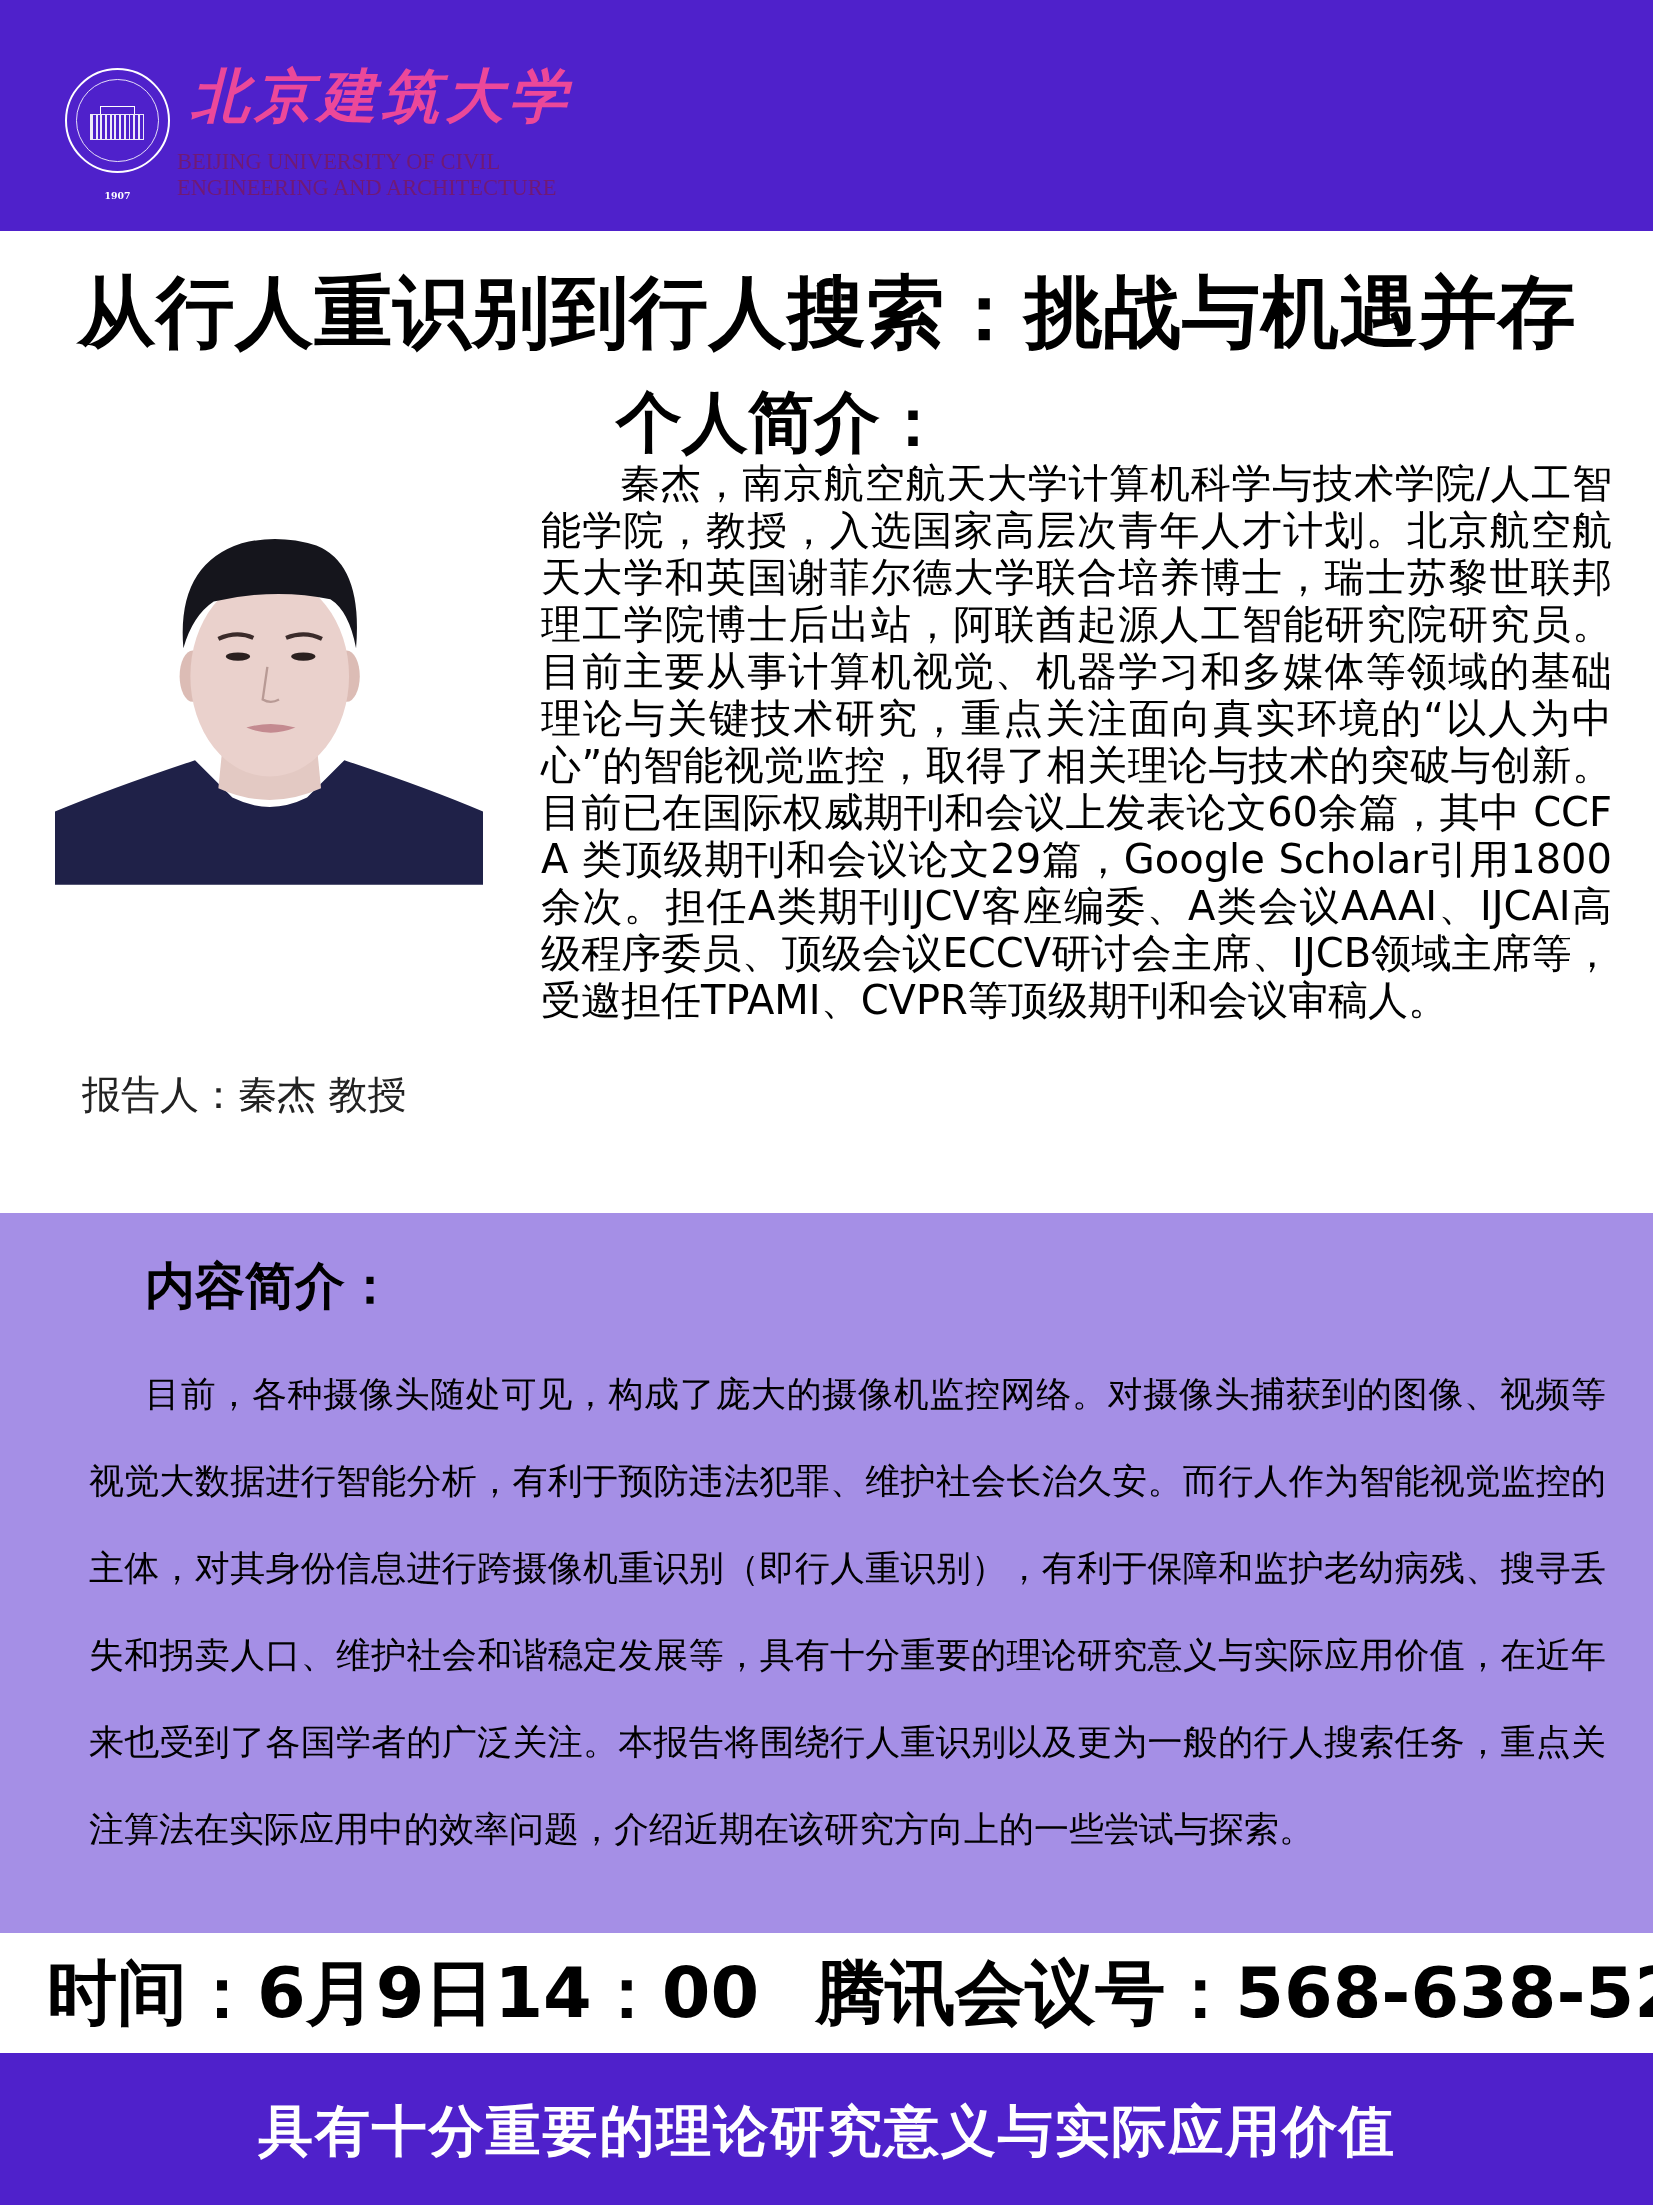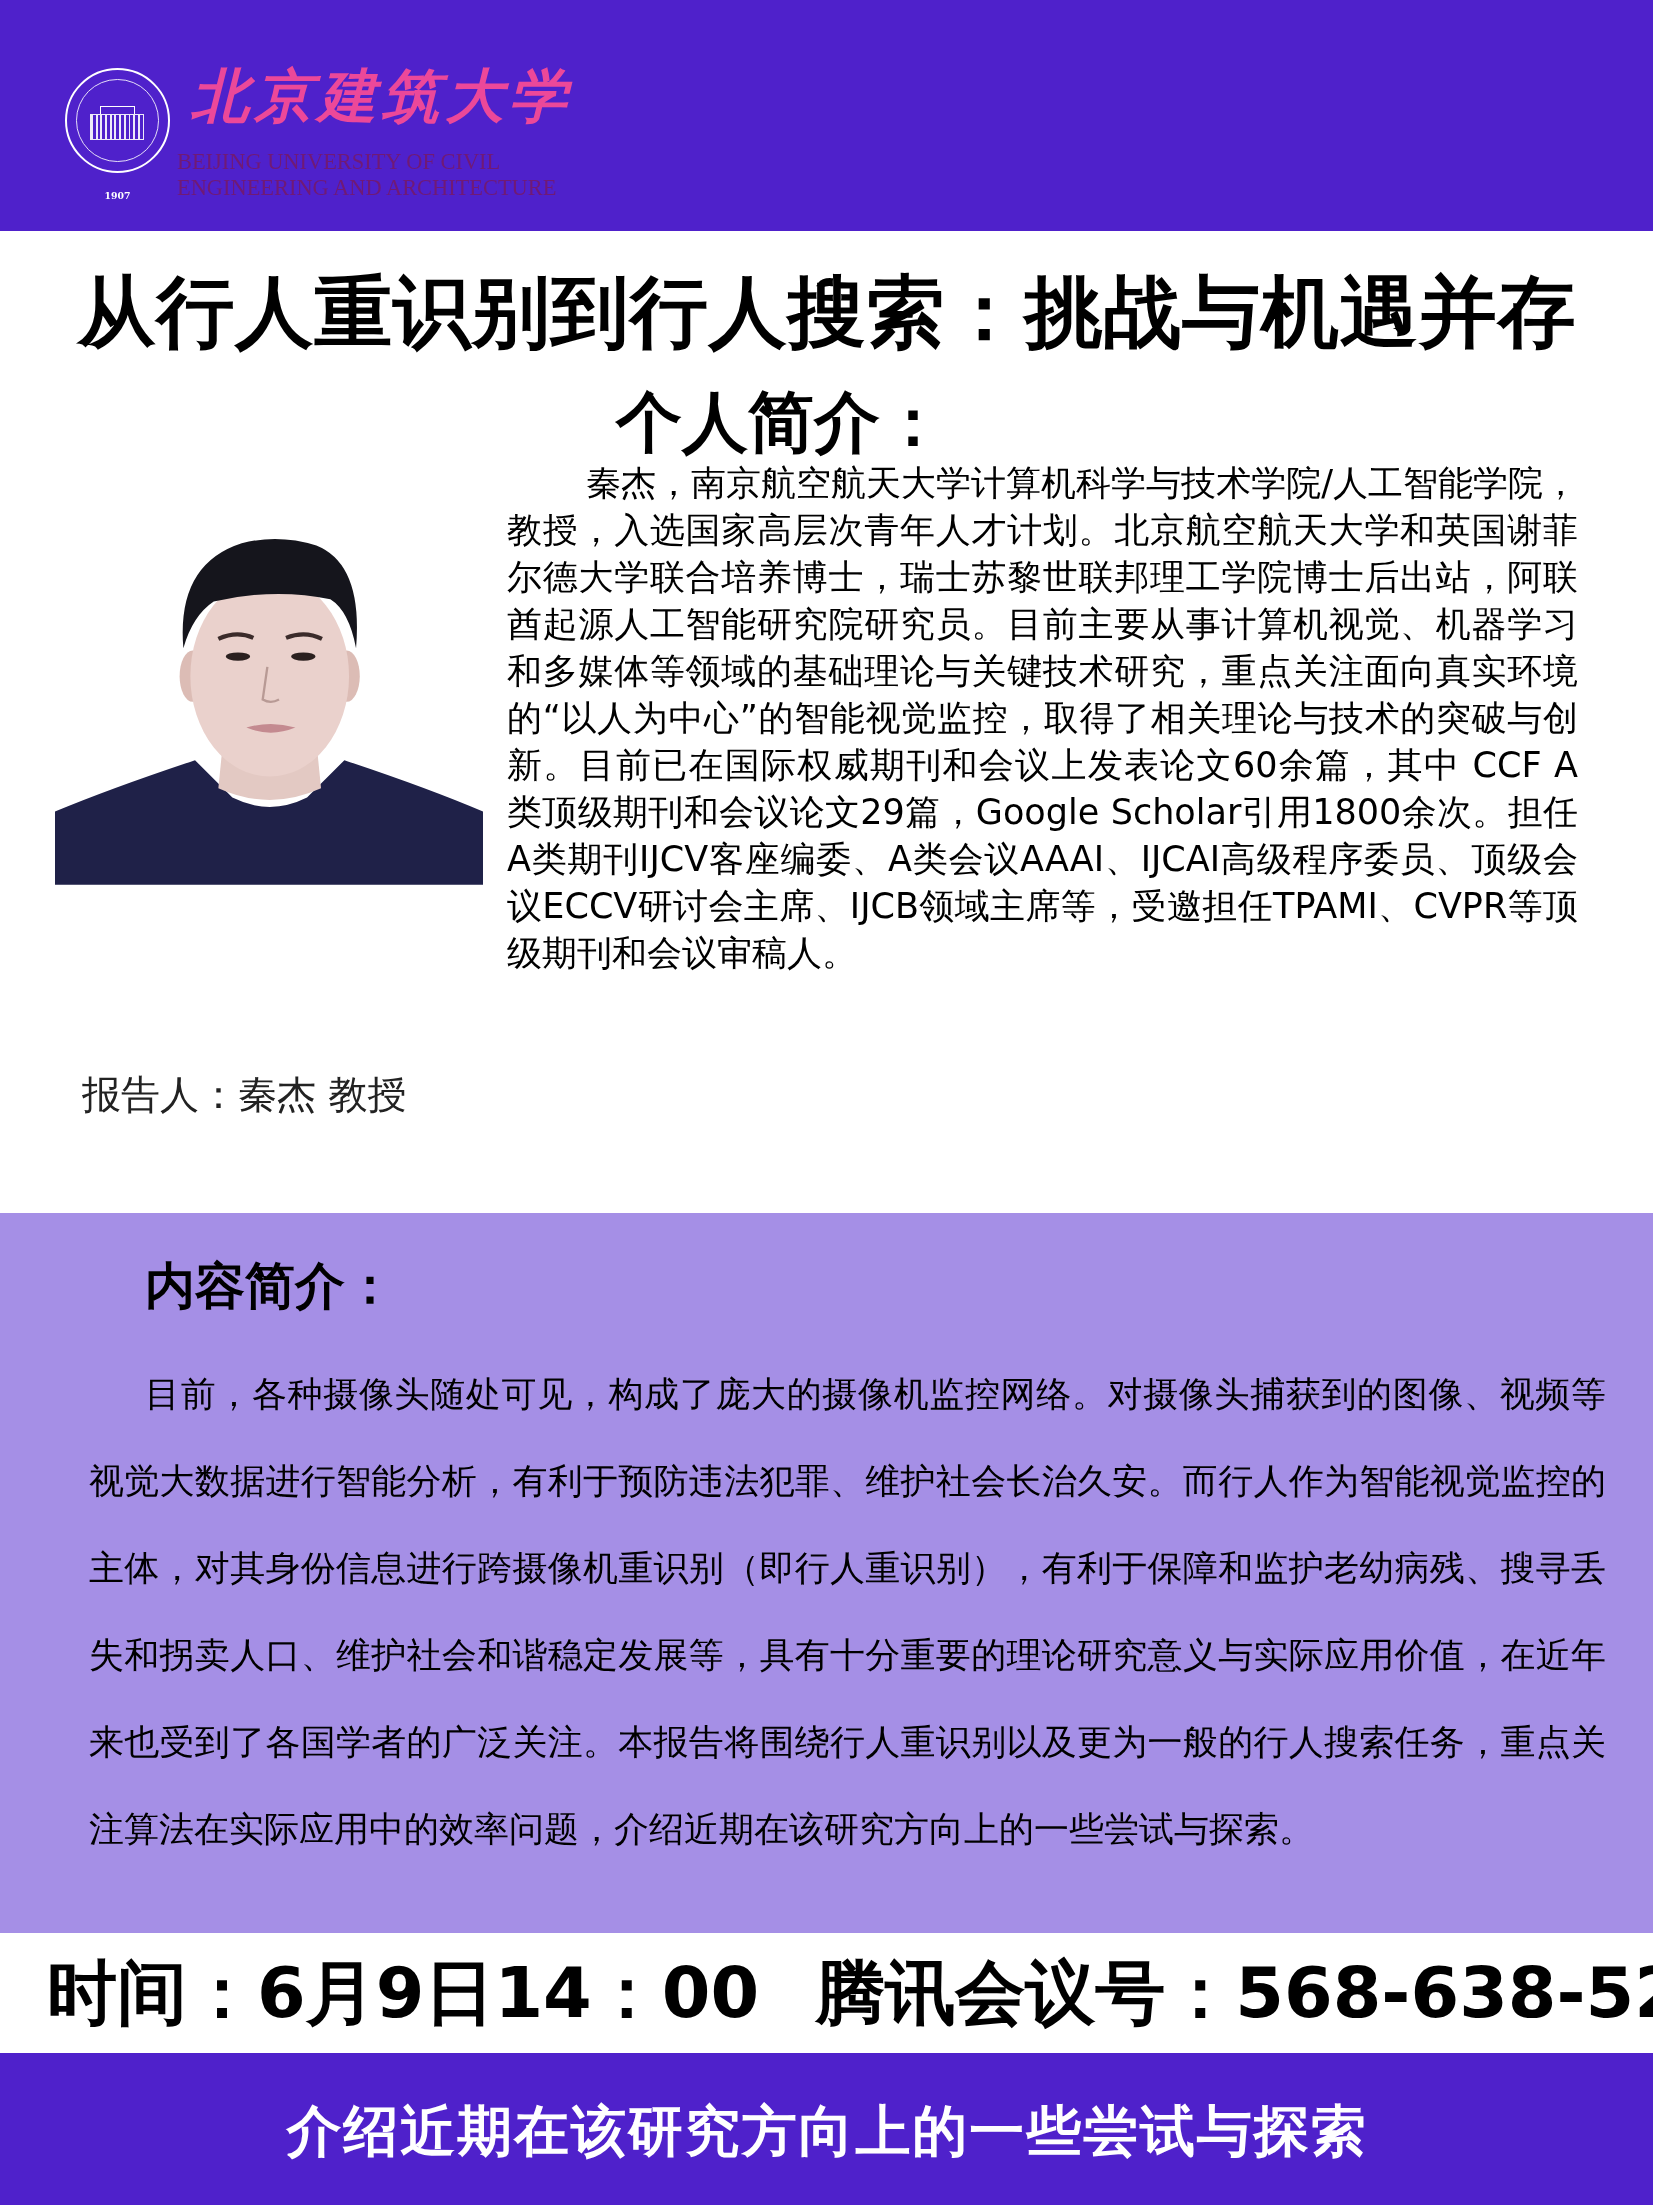--- a/index.html
+++ b/index.html
@@ -10,21 +10,21 @@
   .logo-seal { left:65px; top:68px; width:105px; height:105px; border:2.3px solid #fff; border-radius:50%; box-sizing:border-box; }
   .seal-inner { position:absolute; left:9.3px; top:9.3px; right:9.3px; bottom:9.3px; border:0.9px solid rgba(255,255,255,0.85); border-radius:50%; }
   .seal-building { position:absolute; left:23px; top:44px; width:54px; height:26px; border:1.4px solid #fff; box-sizing:border-box;
        background:repeating-linear-gradient(90deg,#fff 0 1.9px,transparent 1.9px 4.7px); opacity:0.9; }
   .seal-roof { position:absolute; left:33px; top:36px; width:35px; height:8.4px; border:1.4px solid #fff; box-sizing:border-box; border-bottom:none; }
   .seal-year { position:absolute; left:0; right:0; top:72px; text-align:center; color:#fff; font-family:"DejaVu Serif",serif; font-size:9.3px; font-weight:bold;margin-top:48px; }
   .logo-cn { left:191px; top:61px; color:#ec4899; font-family:"DejaVu Serif",serif; font-weight:bold; font-size:58px; letter-spacing:5.6px; font-style:italic; line-height:70px; }
   .logo-en { left:177px; top:133px; color:#701a75; font-family:"Liberation Serif","DejaVu Serif",serif; font-size:22.4px; line-height:26px;margin-top:16px; }
   .title { left:0; width:1654px; top:266px; text-align:center; font-weight:bold; font-size:78px; line-height:93px; letter-spacing:0.9px; }
   .bio-heading { left:616px; top:392px; font-weight:bold; font-size:66px; line-height:61px; }
-  .bio { left:507px; top:460px; width:1071px; font-size:35px; line-height:47px; text-align:justify; }
+  .bio { left:541px; top:460px; width:1071px; font-size:40px; line-height:47px; text-align:justify; }
   .bio p { margin:0; text-indent:79px; }
   .photo { left:55px; top:508px; width:428px; height:377px; background:#fff; overflow:hidden; }
   .caption { left:82px; top:1069px; font-family:"DejaVu Serif",serif; font-size:39px; line-height:51px; color:#222; }
   .band-mid { left:0; top:1213px; width:1654px; height:720px; background:#A58FE6; }
   .content-heading { left:145px; top:1256px; font-weight:bold; font-size:50px; line-height:61px; }
   .content { left:89px; top:1351px; width:1517px; font-size:35px; line-height:87px; text-align:justify; }
   .content p { margin:0; text-indent:56px; }
   .time-line { left:47px; top:1944px; width:1569px; font-weight:bold; font-size:70px; line-height:98px; white-space:nowrap; }
   .time-line span { display:inline-block; }
   .band-bottom { left:0; top:2053px; width:1654px; height:153px; background:#4F21CB; }
@@ -85,14 +85,14 @@
 <div class="abs content-heading">内容简介：</div>
 <div class="abs content">
   <p>目前，各种摄像头随处可见，构成了庞大的摄像机监控网络。对摄像头捕获到的图像、视频等视觉大数据进行智能分析，有利于预防违法犯罪、维护社会长治久安。而行人作为智能视觉监控的主体，对其身份信息进行跨摄像机重识别（即行人重识别），有利于保障和监护老幼病残、搜寻丢失和拐卖人口、维护社会和谐稳定发展等，具有十分重要的理论研究意义与实际应用价值，在近年来也受到了各国学者的广泛关注。本报告将围绕行人重识别以及更为一般的行人搜索任务，重点关注算法在实际应用中的效率问题，介绍近期在该研究方向上的一些尝试与探索。</p>
 </div>
 
 <div class="abs time-line">
   <span>时间：</span><span>6月9日14：00</span><span style="width:56px"></span><span>腾讯会议号：</span><span>568-638-5276</span>
 </div>
 
 <div class="abs band-bottom"></div>
-<div class="abs footer-text">介绍近期在该研究方向上的一些尝试与探索</div>
+<div class="abs footer-text">具有十分重要的理论研究意义与实际应用价值</div>
 
 
 </body></html>

